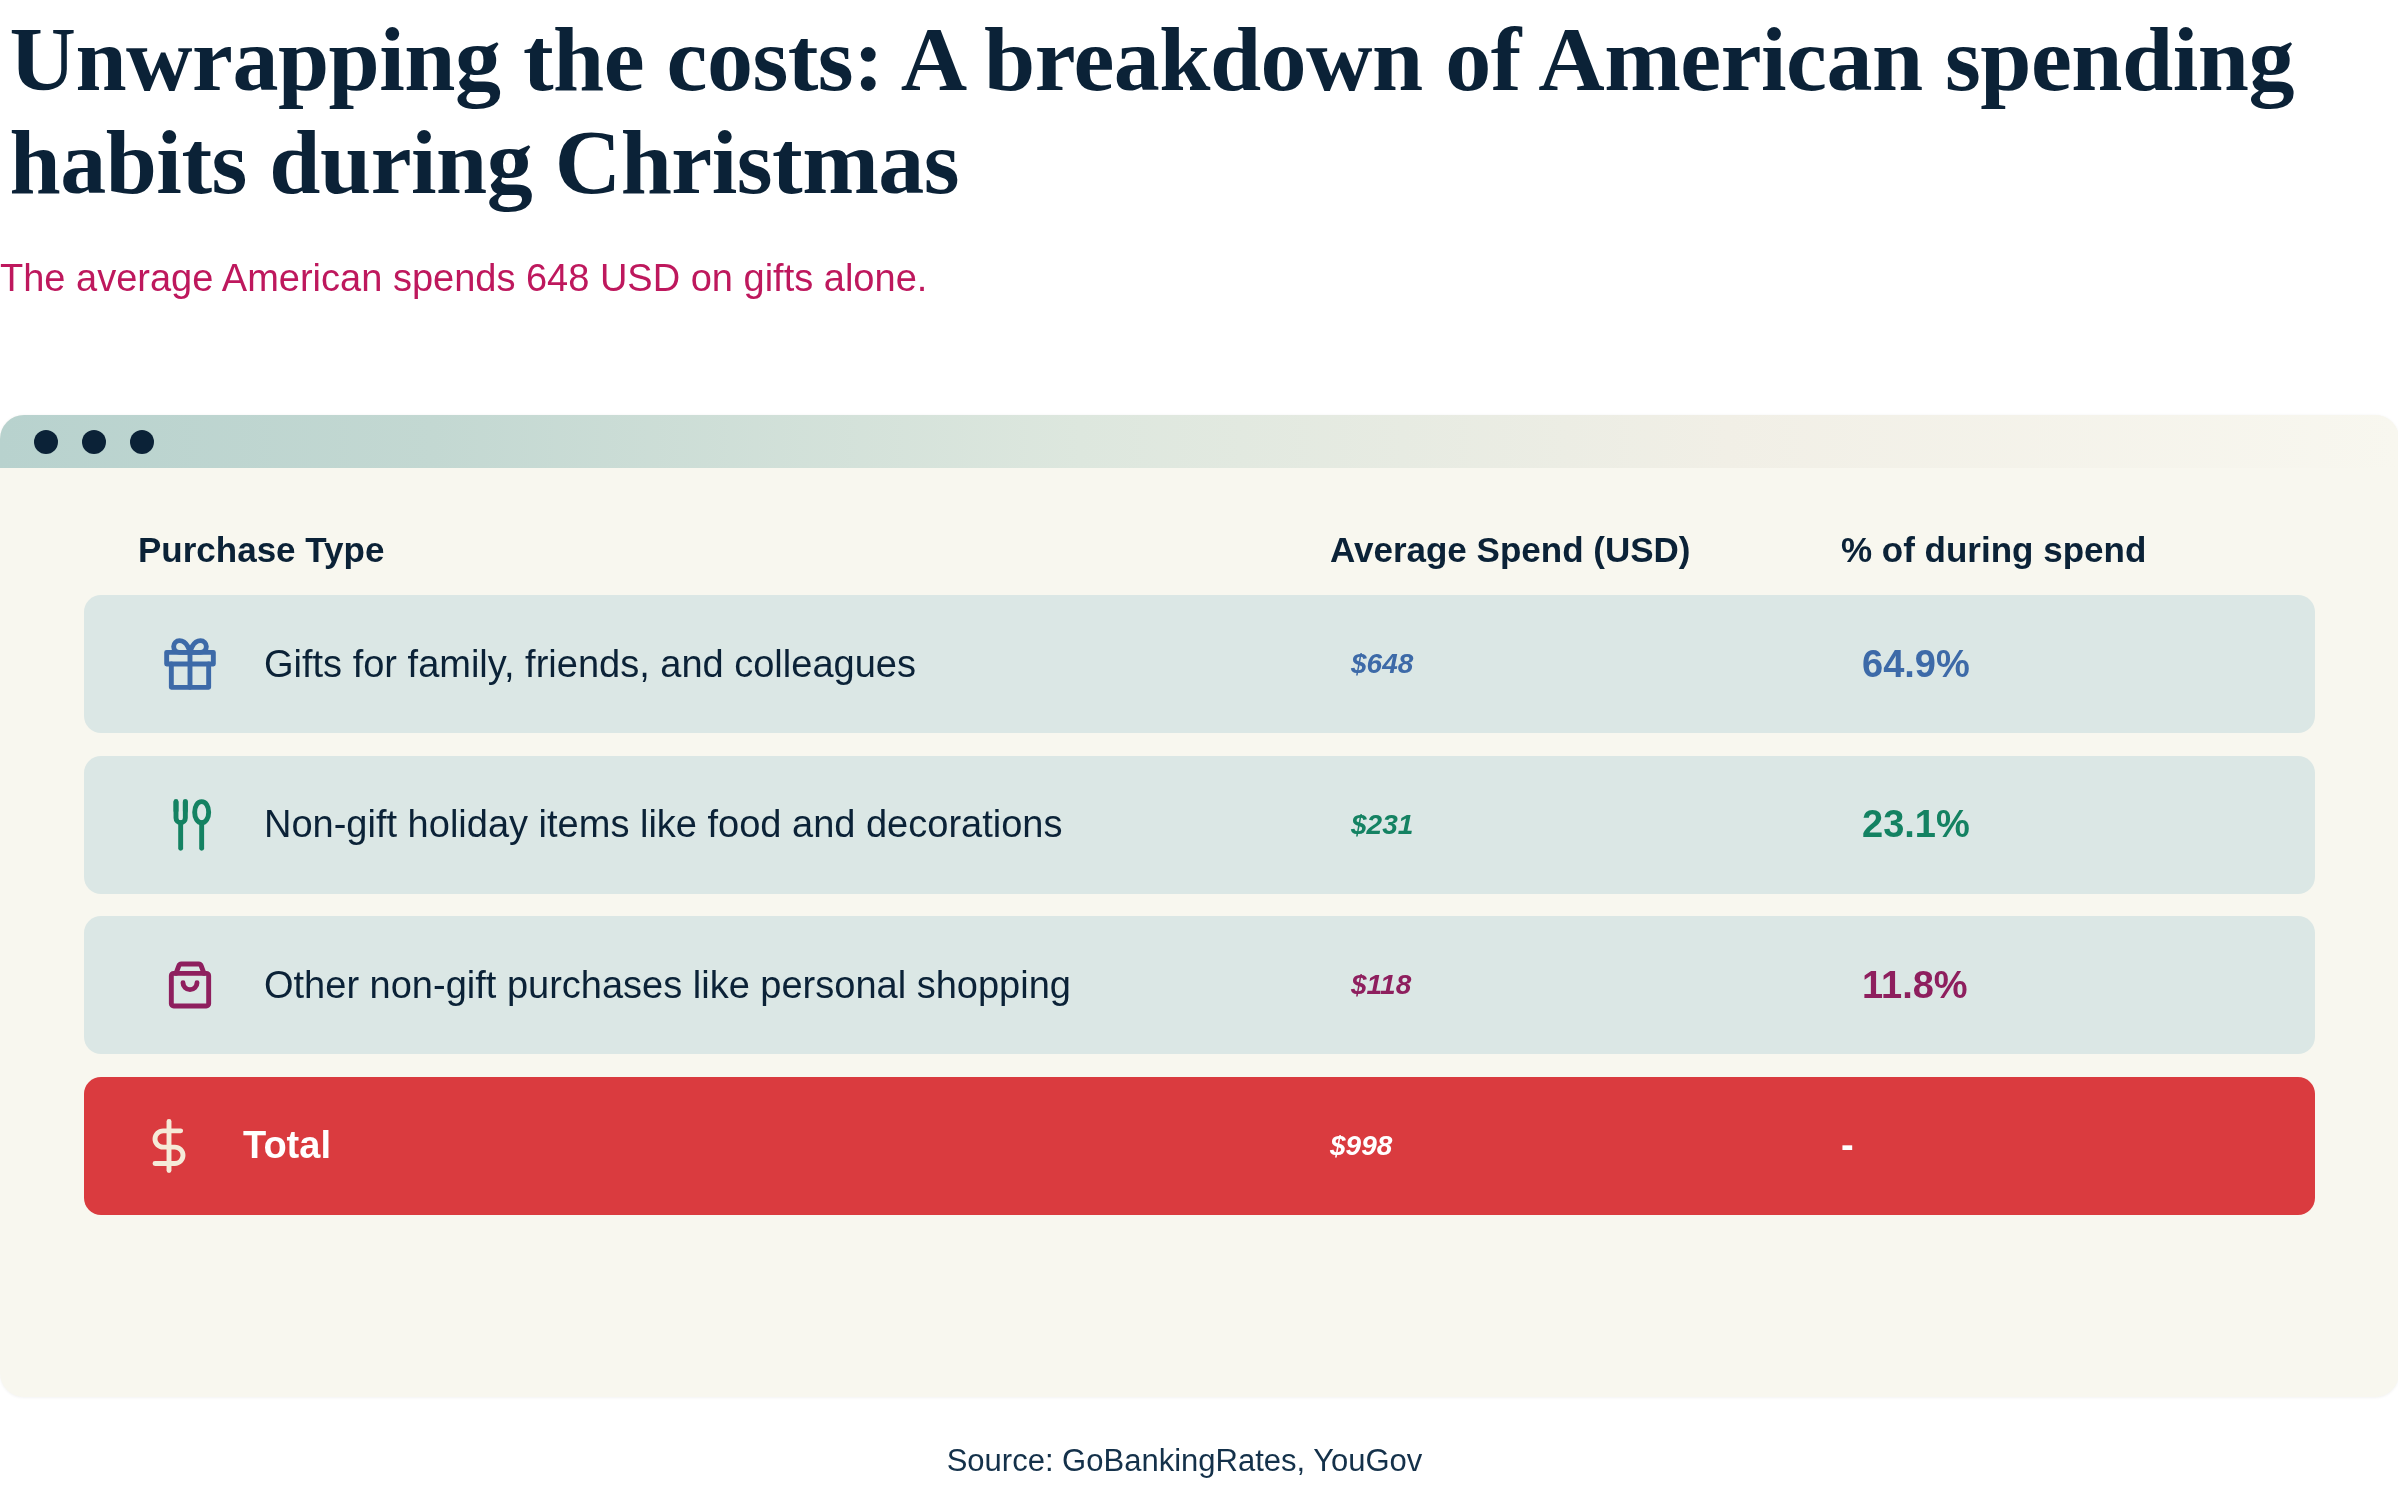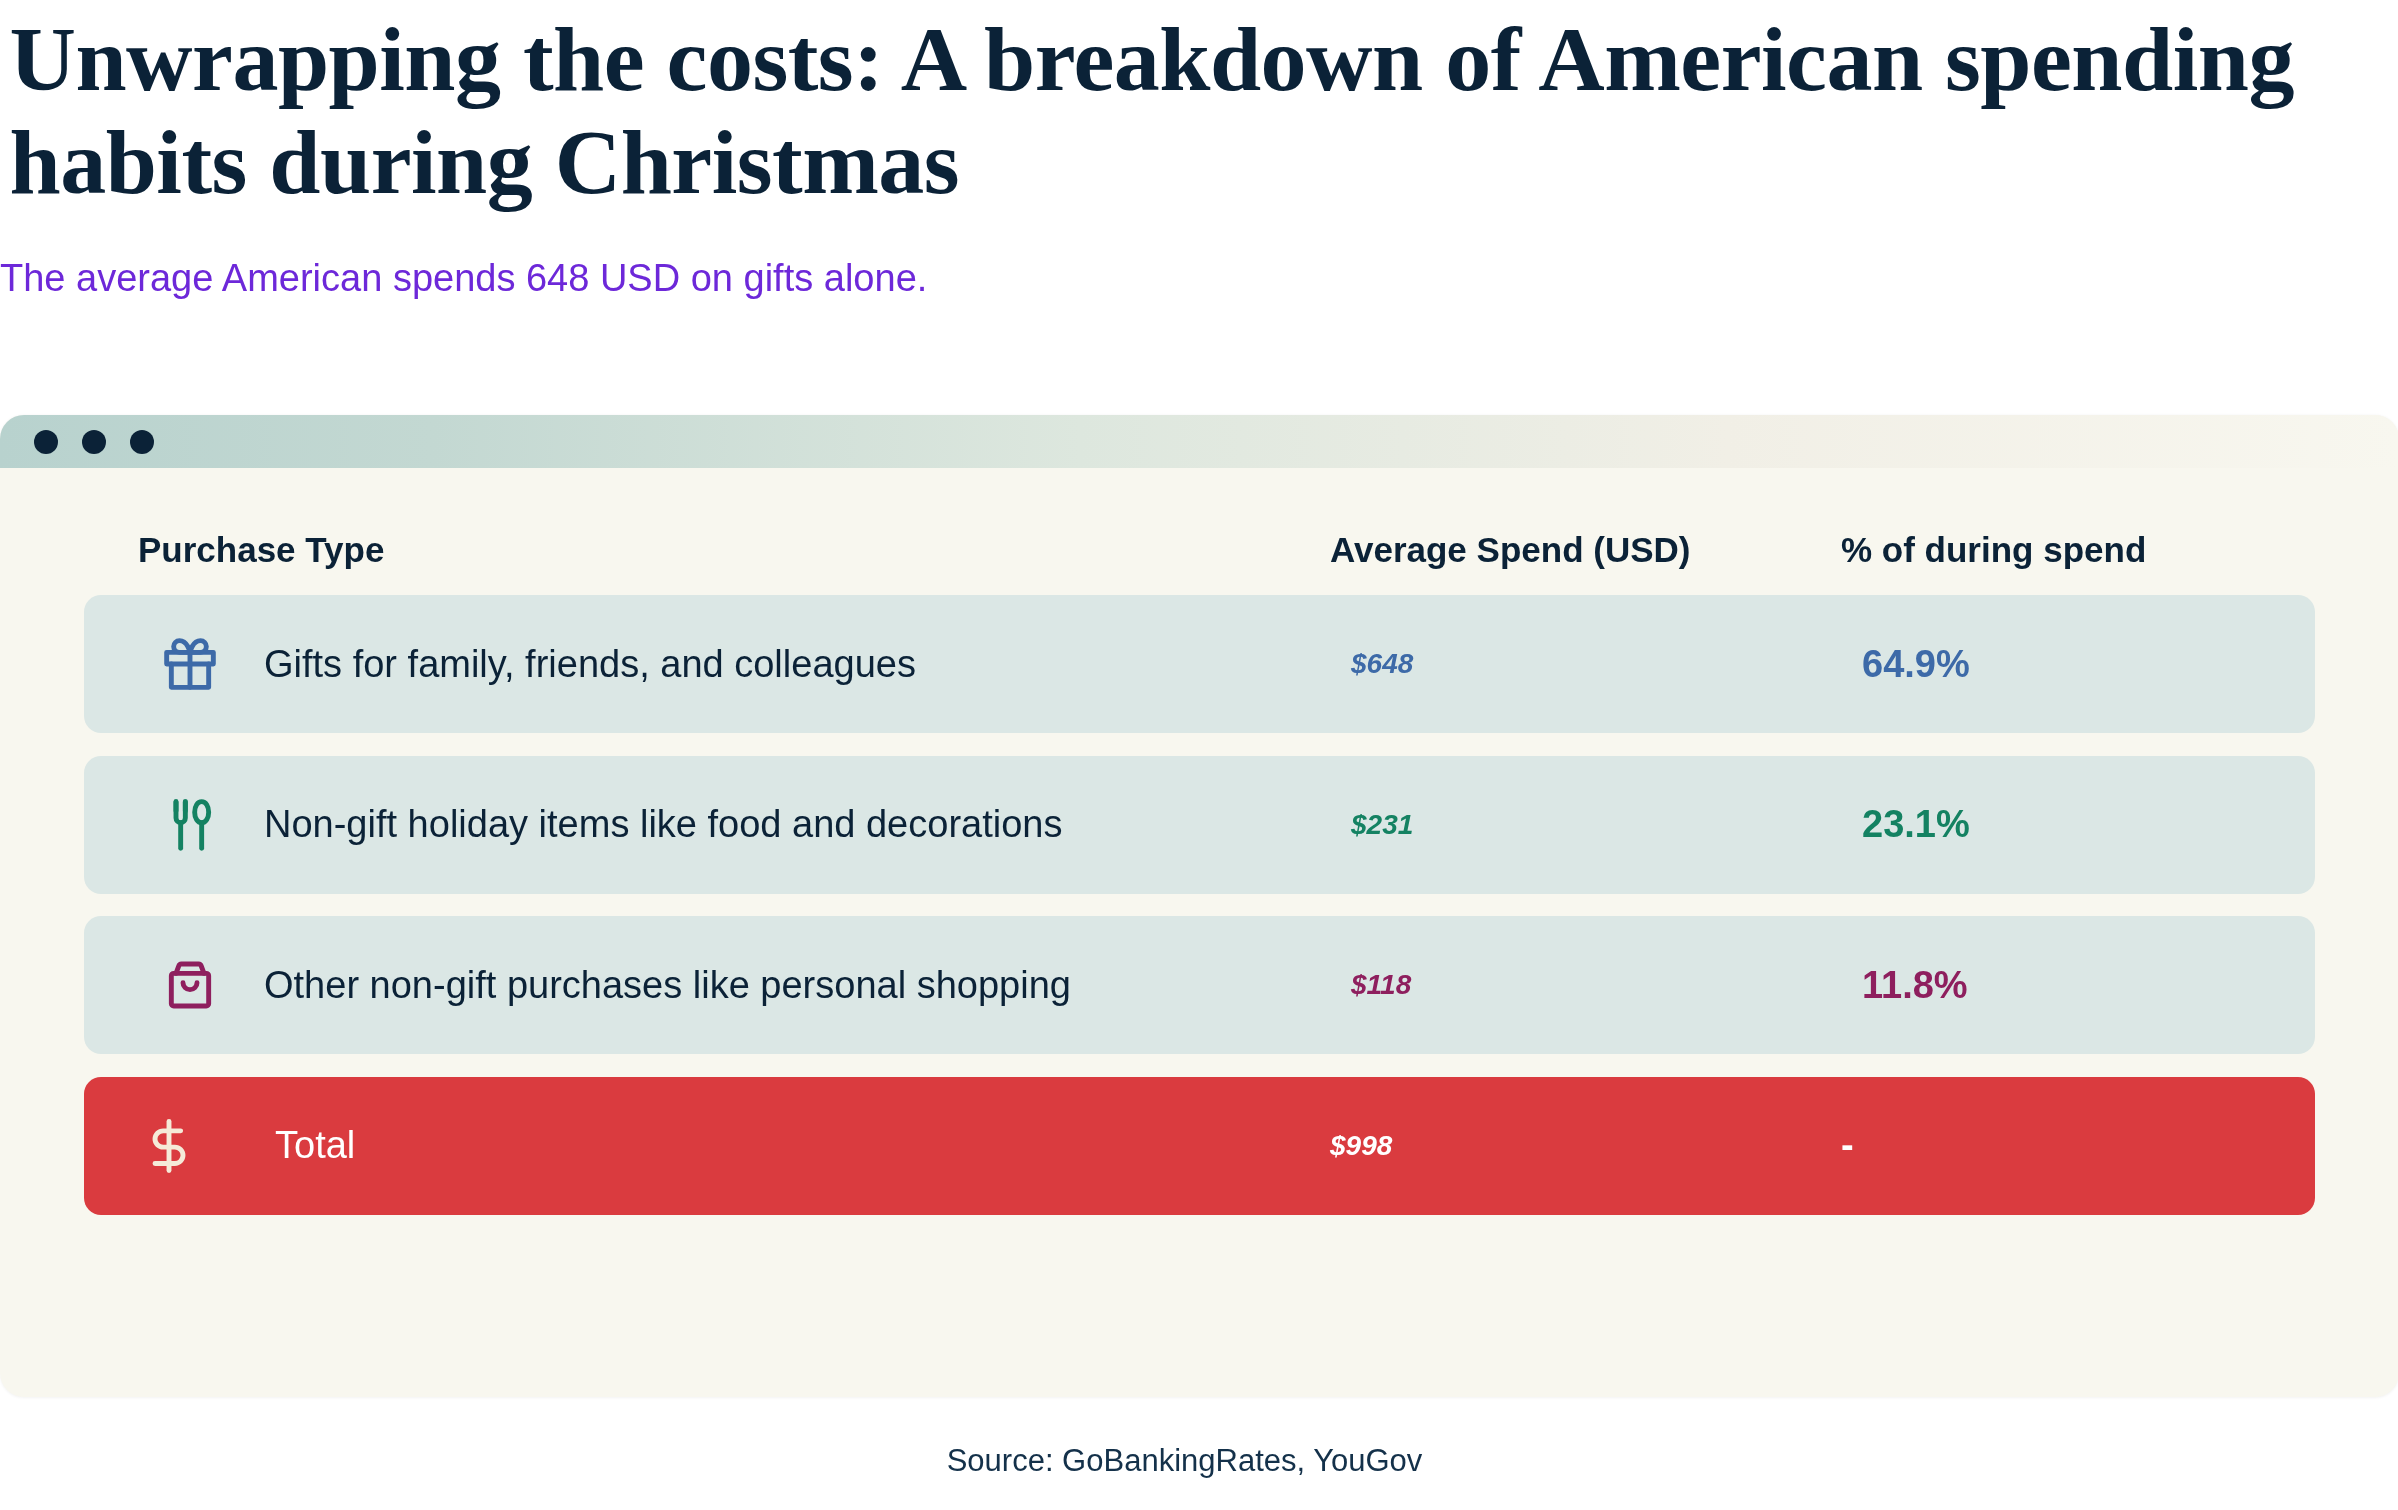--- a/index.html
+++ b/index.html
@@ -35,21 +35,21 @@
     letter-spacing: -0.5px;
     color: #0b2237;
     margin: 0 auto;
     max-width: 2380px;
     padding: 0 9.4px;
   }
   .subtitle {
     font-family: "Liberation Sans", sans-serif;
     font-weight: 400;
     font-size: 38px;
-    color: #6d28d9;
+    color: #be185d;
     margin-top: 43px;
   }
 
   
   .card {
     position: absolute;
     left: 0px;
     top: 415px;
     width: 2399px;
     height: 982px;
@@ -134,24 +134,23 @@
   .icon-box svg { display: block; }
 
   .label {
     font-size: 38px;
     font-weight: 400;
     color: #0b2237;
     white-space: nowrap;
   }
   .label-total {
     font-size: 38px;
-    font-weight: 400;
+    font-weight: 700;
     color: #ffffff;
     white-space: nowrap;
-    margin-left: 32px;
   }
 
   .cell-spend {
     flex: 0 0 511px;
     font-size: 28px;
     font-weight: 700;
     font-style: italic;
   }
   .cell-pct {
     flex: 0 0 auto;

